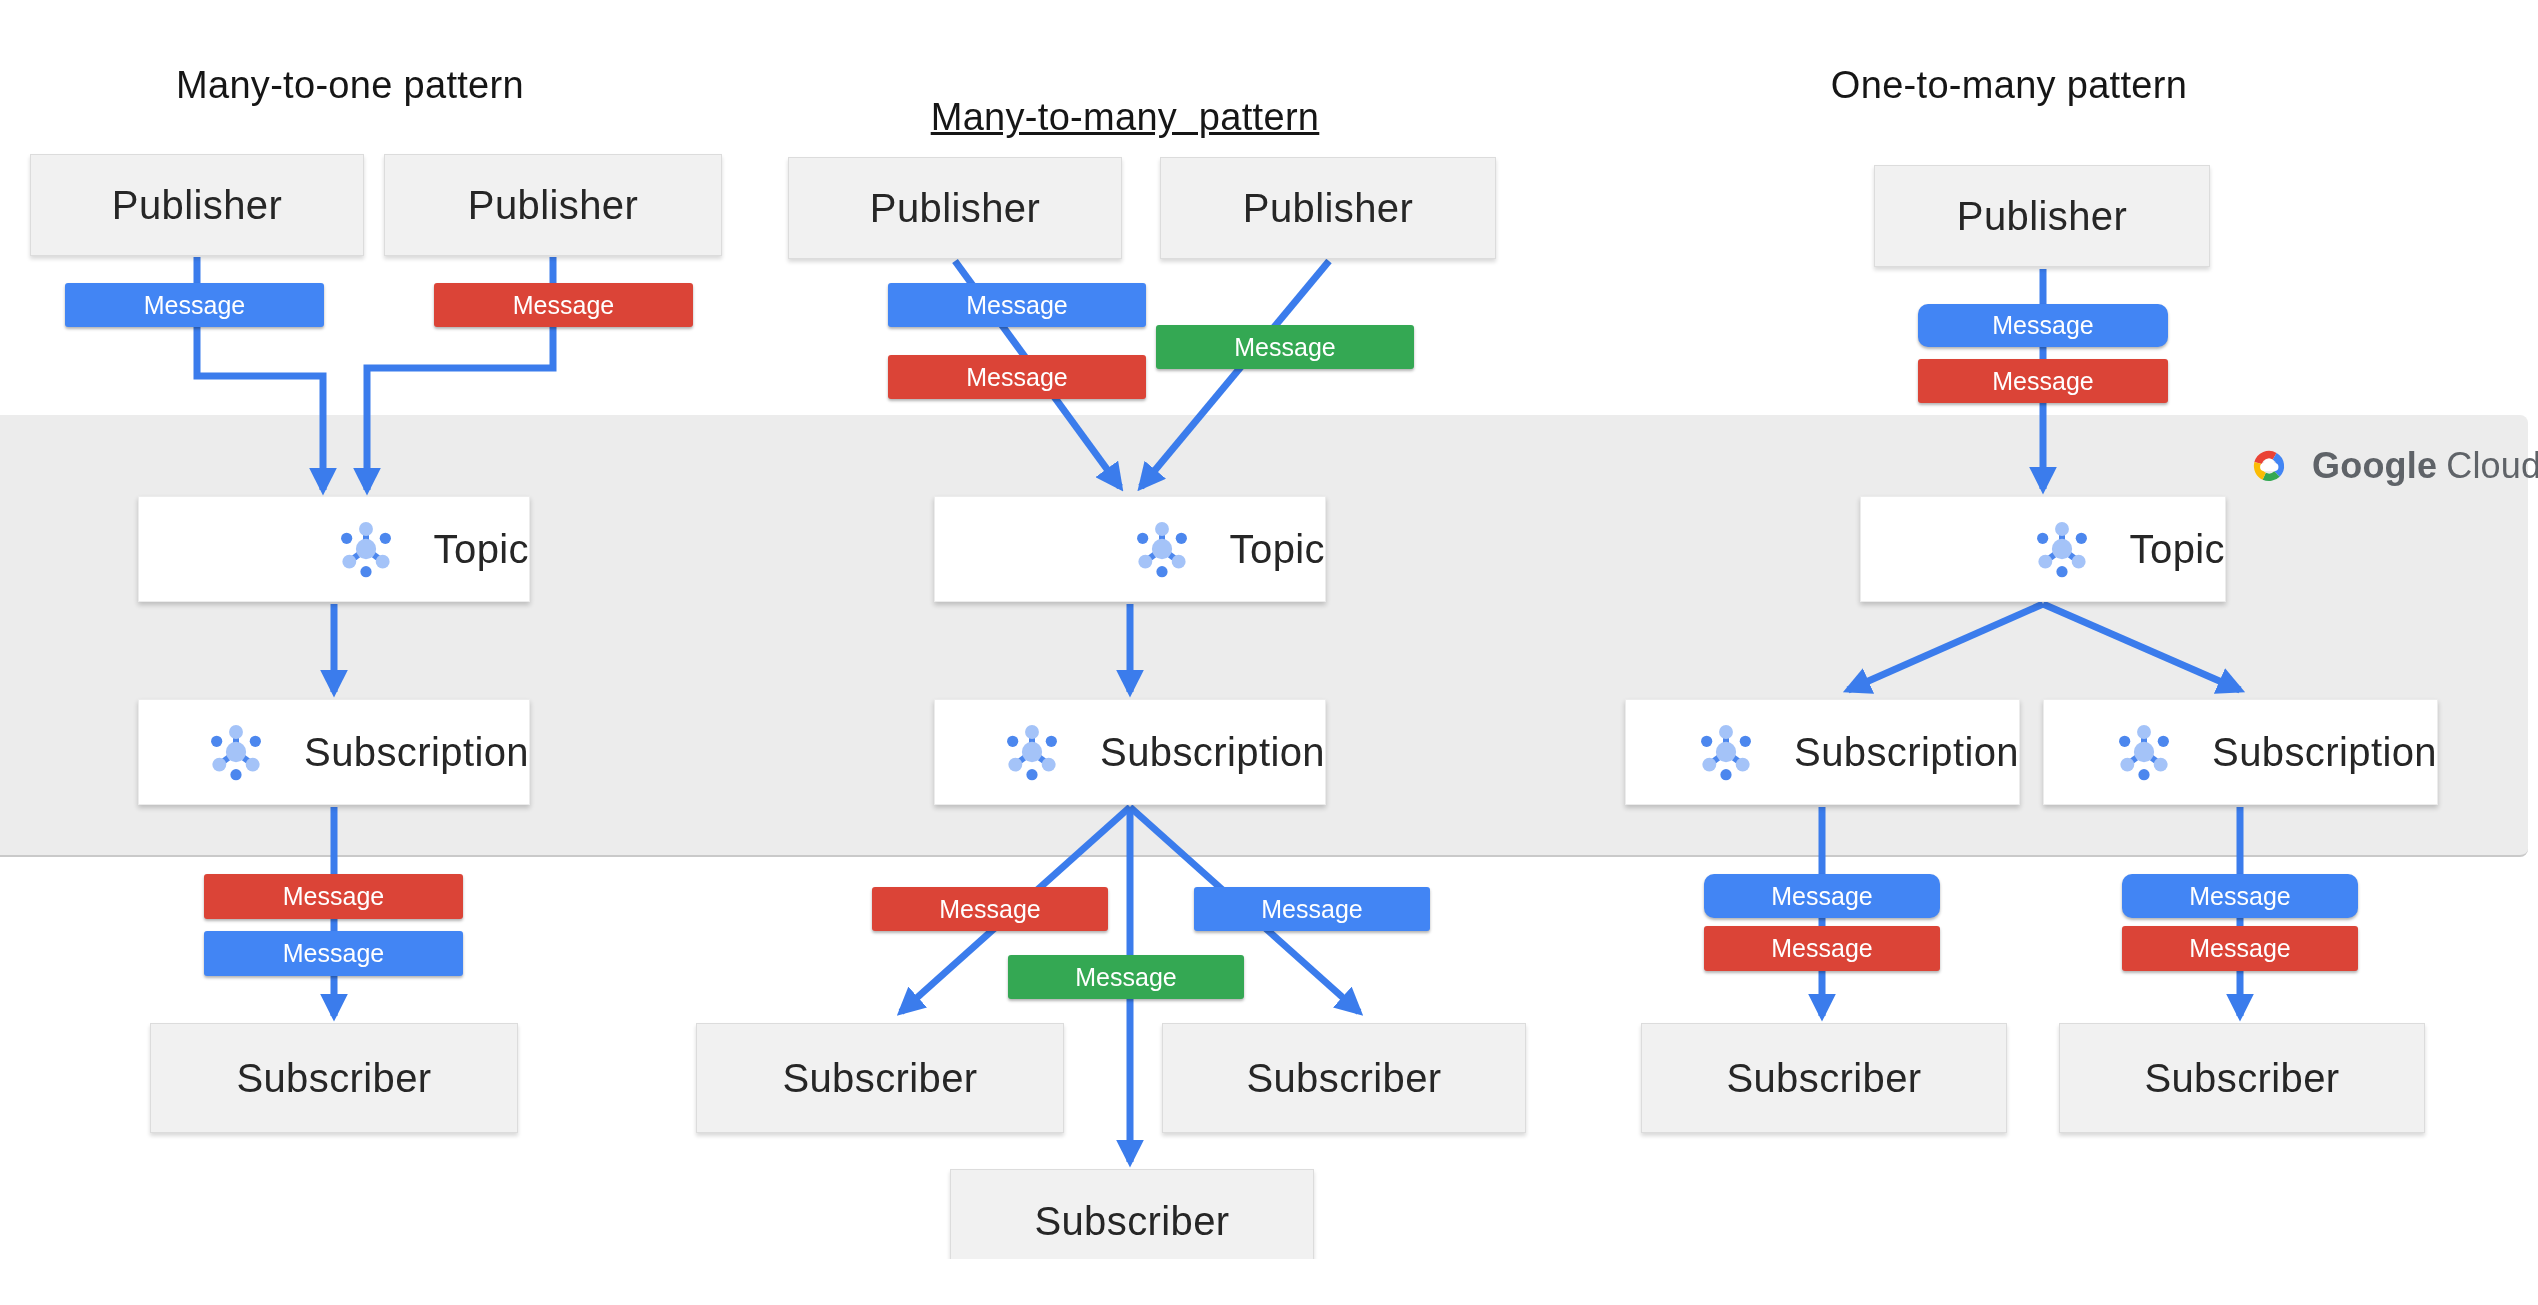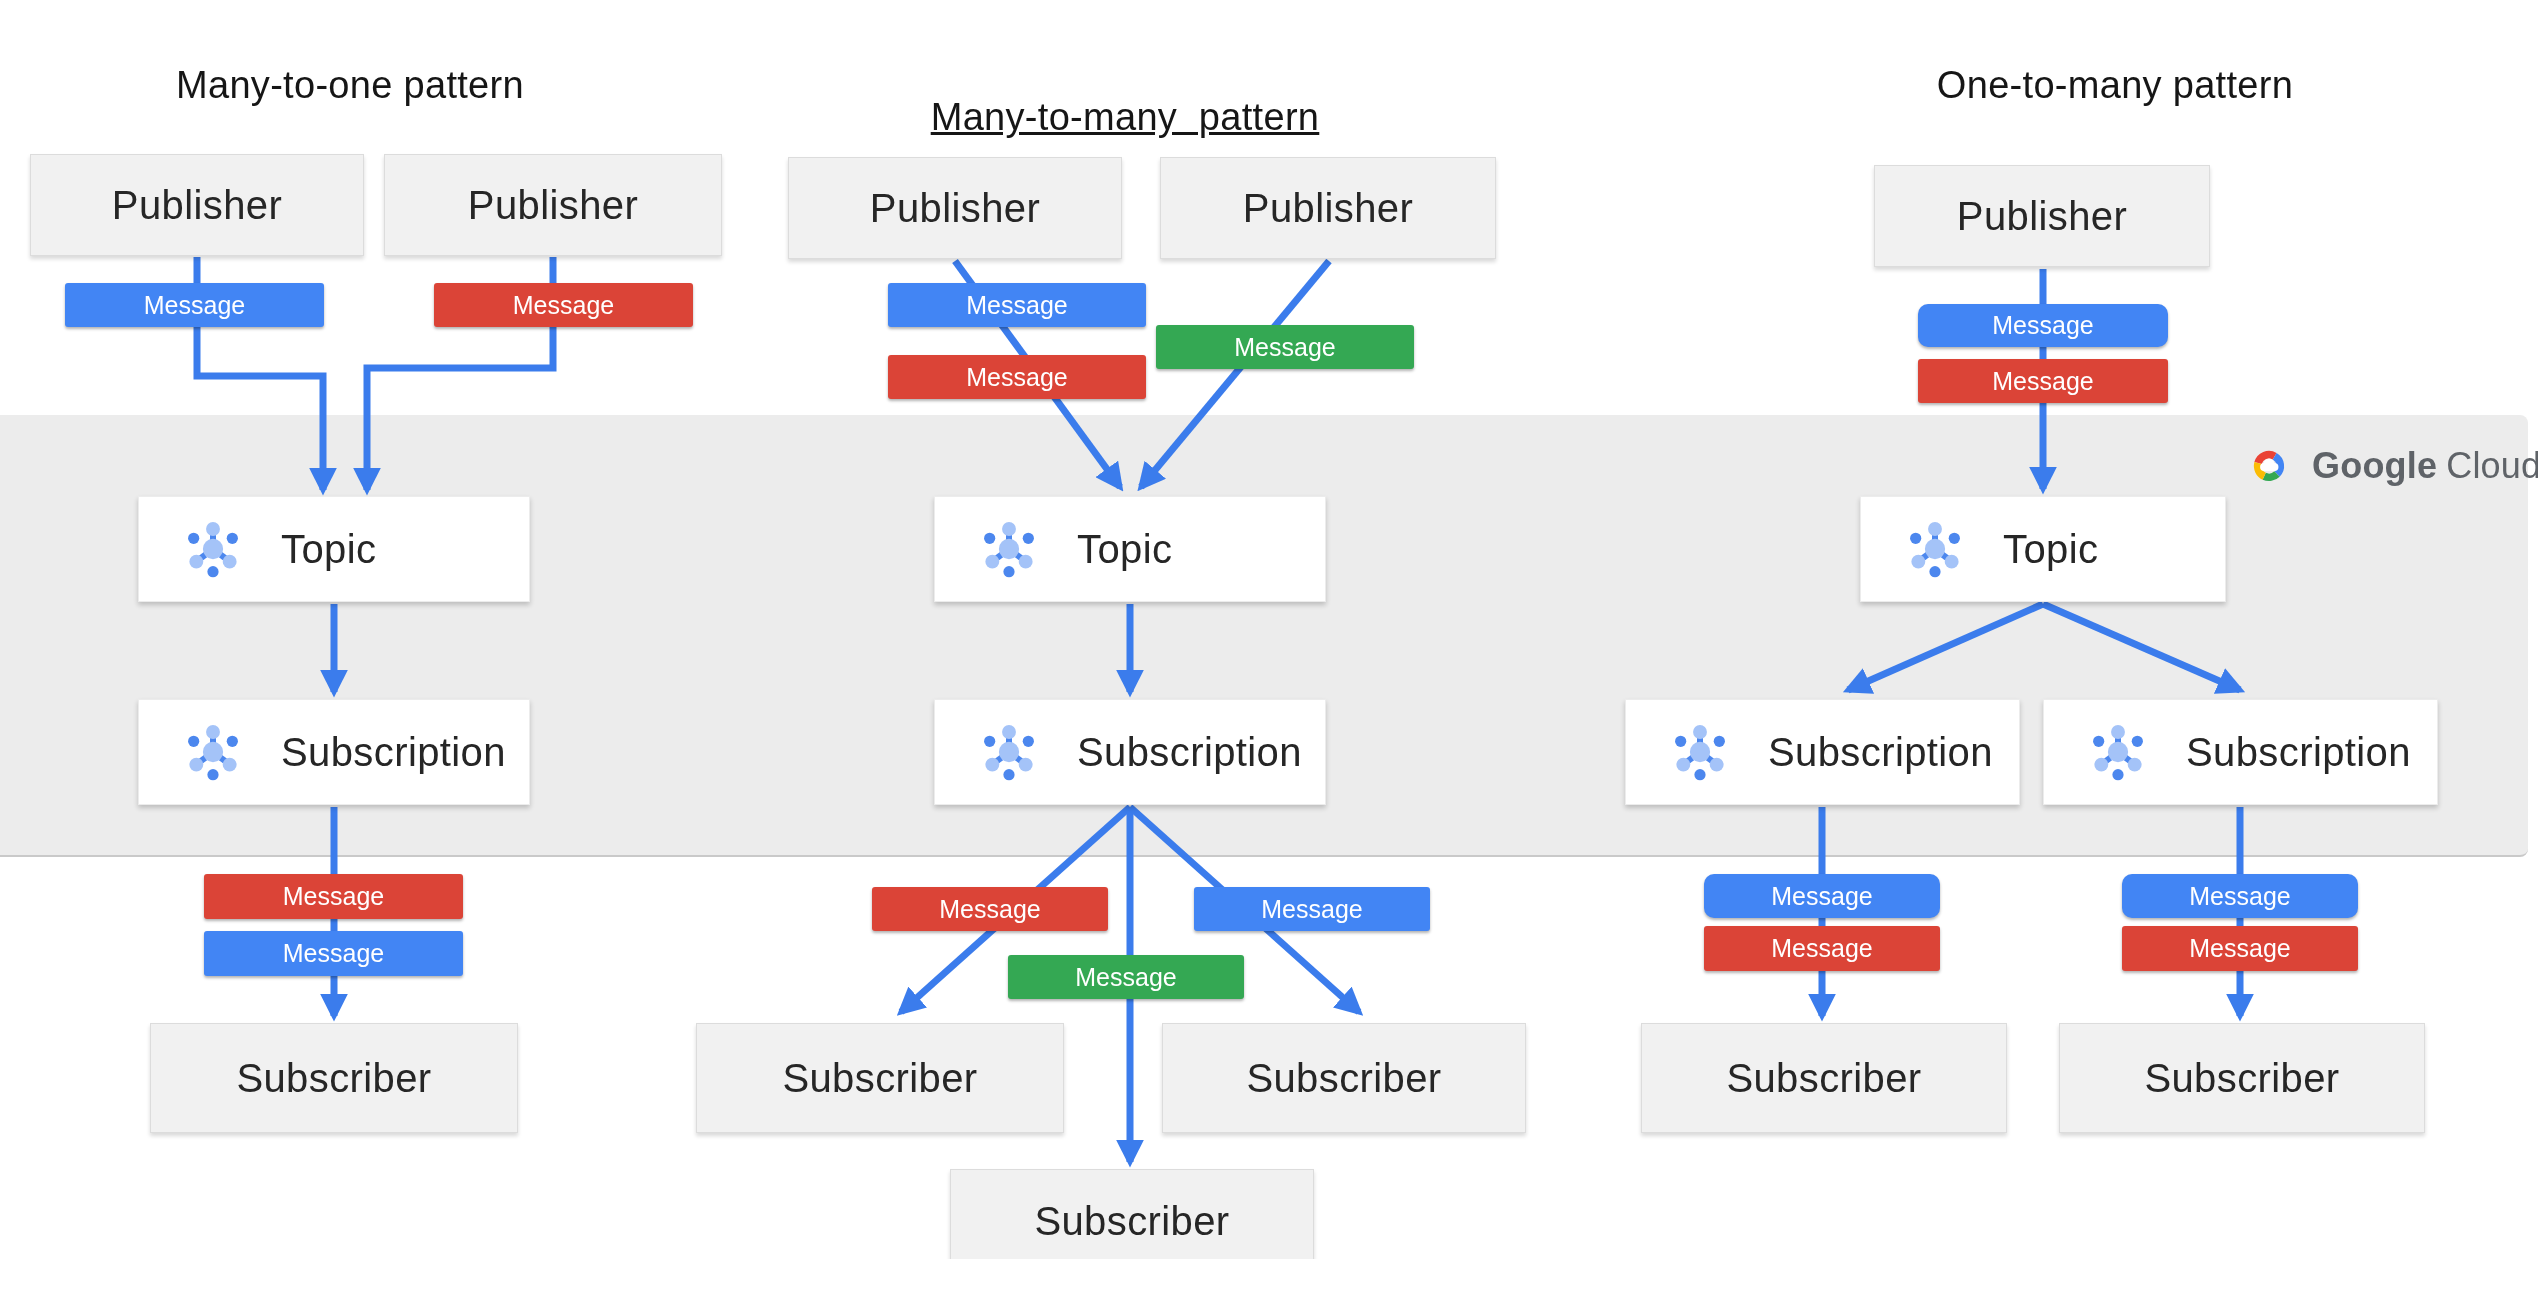--- a/index.html
+++ b/index.html
@@ -15,21 +15,21 @@
   .title{
     position:absolute;z-index:3;font-size:38px;color:#161616;text-align:center;
     white-space:pre;letter-spacing:.3px;
   }
   .box{
     position:absolute;z-index:3;display:flex;align-items:center;justify-content:center;
     box-sizing:border-box;font-size:40px;color:#262626;letter-spacing:.4px;
   }
   .box.gray{background:#F1F1F1;border:1px solid #DCDCDC;box-shadow:0 3px 4px rgba(0,0,0,.15);}
   .box.white{background:#FFFFFF;border:1px solid #ECECEC;box-shadow:0 3px 5px rgba(0,0,0,.2);}
-  .box.icon-row{justify-content:flex-start;padding-left:42px;gap:36px;}
+  .box.icon-row{justify-content:flex-end;padding-left:42px;gap:36px;}
   .msg{
     position:absolute;z-index:4;display:flex;align-items:center;justify-content:center;
     color:#FFFFFF;font-size:25px;border-radius:3px;box-shadow:0 2px 3px rgba(0,0,0,.3);
   }
   .msg.rounded{border-radius:10px;}
   .ps-icon{width:64px;height:64px;flex:0 0 auto;}
   .logo{
     position:absolute;left:2242px;top:438px;height:56px;z-index:3;
     display:flex;align-items:center;gap:16px;
   }
@@ -184,21 +184,21 @@
     </div>
     <div class="box gray" style="left:1162px;top:1023px;width:364px;height:110px;">
       <span>Subscriber</span>
     </div>
     <div class="box gray" style="left:950px;top:1169px;width:364px;height:104px;">
       <span>Subscriber</span>
     </div>
   </div>
 
   <div>
-    <div class="title" style="left:1880px;top:64px;width:470px;">One-to-many pattern</div>
+    <div class="title" style="left:1774px;top:64px;width:470px;">One-to-many pattern</div>
 
     <div class="box gray" style="left:1874px;top:165px;width:336px;height:102px;">
       <span>Publisher</span>
     </div>
 
     <div class="msg rounded" style="left: 1918px; top: 304px; width: 250px; height: 43px; background-color: rgb(66, 133, 244);">
       <span>Message</span>
     </div>
     <div class="msg" style="left: 1918px; top: 359px; width: 250px; height: 44px; background-color: rgb(219, 68, 55);">
       <span>Message</span>

